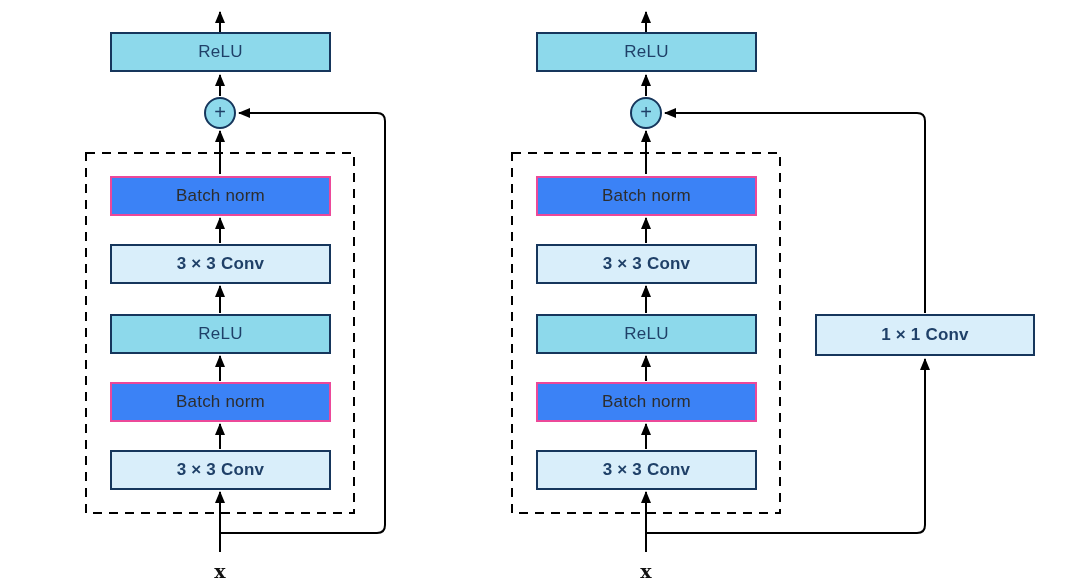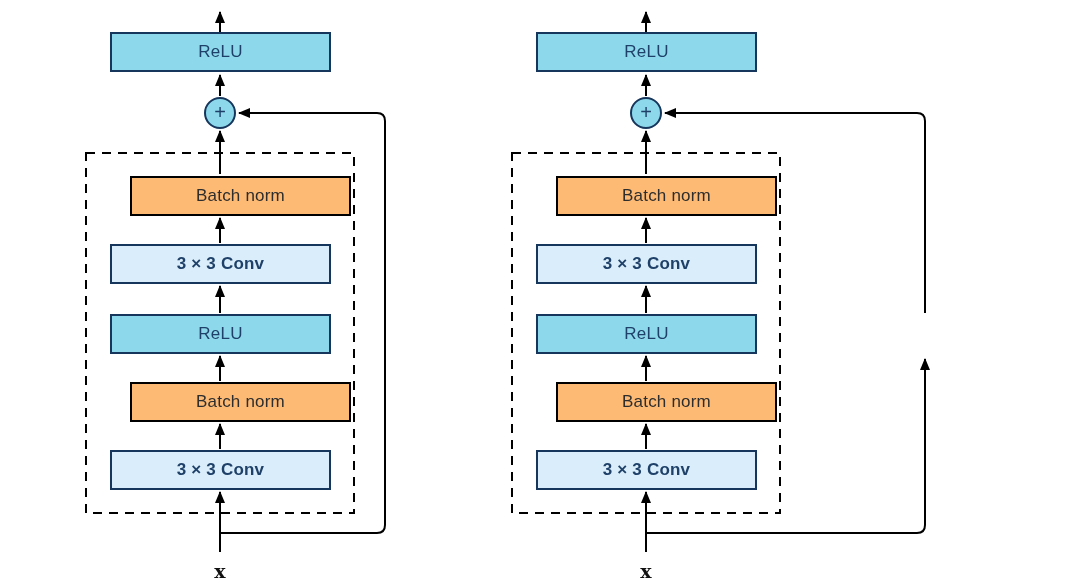--- a/index.html
+++ b/index.html
@@ -42,24 +42,23 @@
     border: 2px solid var(--border-navy, #16365c);
     color: var(--navy-text, #1f4068);
   }
   .box.light {
     background: var(--light, #d9eefa);
     border: 2px solid var(--border-navy, #16365c);
     color: var(--navy-text, #1f4068);
     font-weight: bold;
   }
   .box.white {
-    background: #fdba74;
-    border: 2px solid #000000;
+    background: #3b82f6;
+    border: 2px solid #ec4899;
     color: var(--dark-text, #2d2d2d);
-    margin-left: 20px;
   }
   .plus-circle {
     position: absolute;
     box-sizing: border-box;
     width: 32px; height: 32px;
     border-radius: 50%;
     background: var(--cyan, #8dd9eb);
     border: 2px solid var(--border-navy, #16365c);
     color: var(--navy-text, #1f4068);
     font-size: 20px;
@@ -142,16 +141,17 @@
   <div class="box white" style="left:536px; top:176px; width:221px; height:40px;">Batch norm</div>
 
   <div class="box light" style="left:536px; top:244px; width:221px; height:40px;">3 × 3 Conv</div>
 
   <div class="box cyan" style="left:536px; top:314px; width:221px; height:40px;">ReLU</div>
 
   <div class="box white" style="left:536px; top:382px; width:221px; height:40px;">Batch norm</div>
 
   <div class="box light" style="left:536px; top:450px; width:221px; height:40px;">3 × 3 Conv</div>
 
+  <div class="box light" style="left:815px; top:314px; width:220px; height:42px;">1 × 1 Conv</div>
 
   <div class="input-label" style="left:626px; top:560px;">x</div>
 
 </div>
 
 </body></html>

